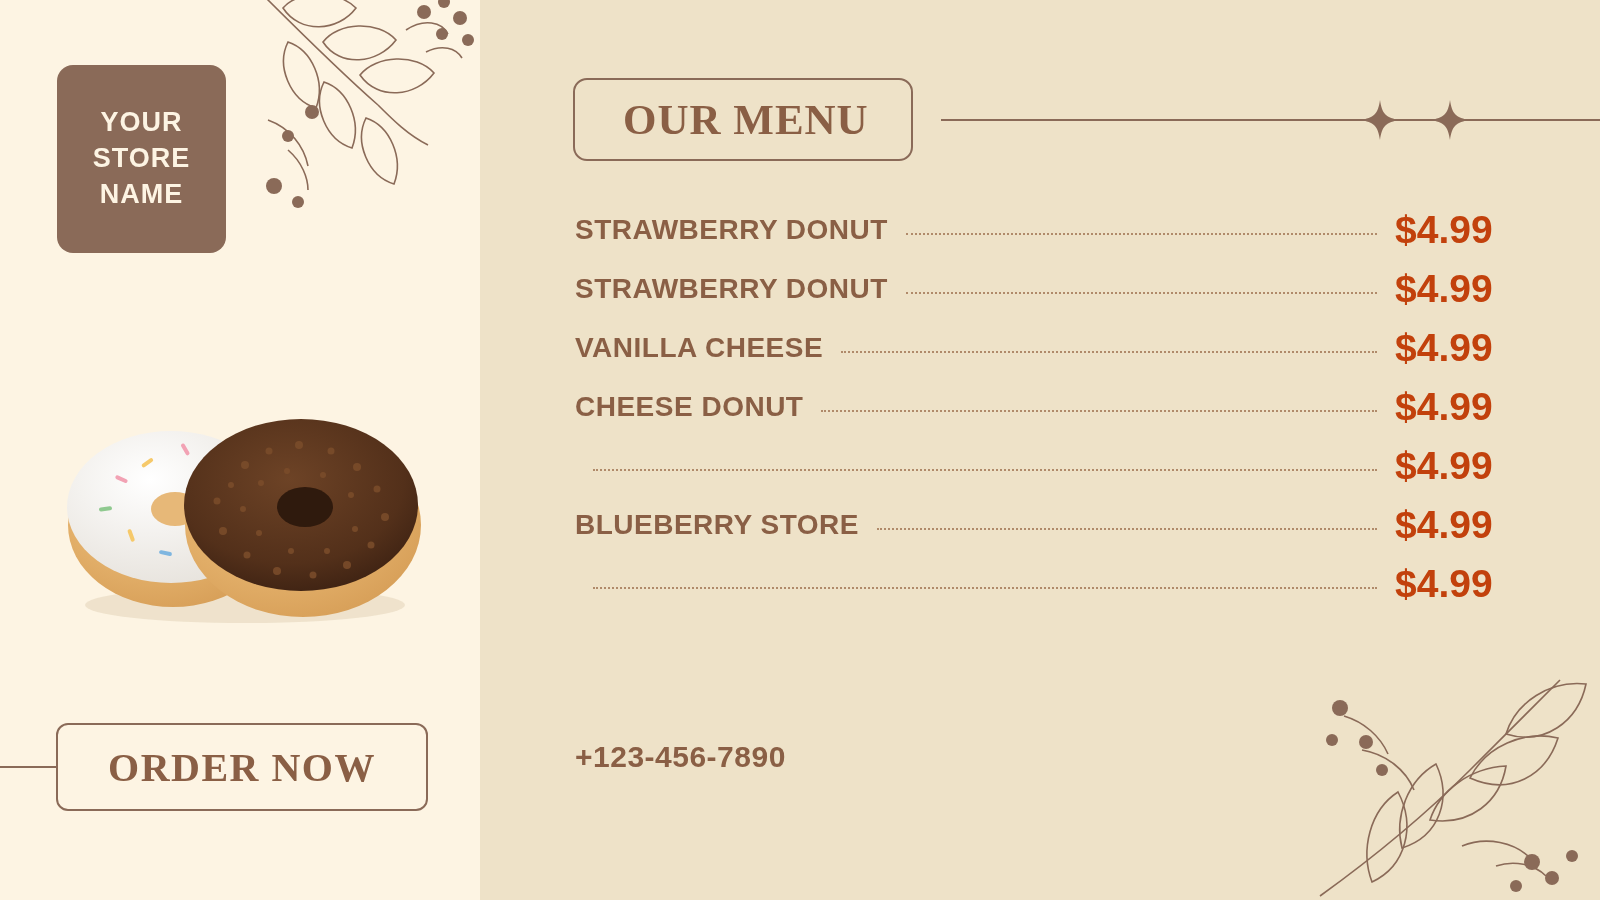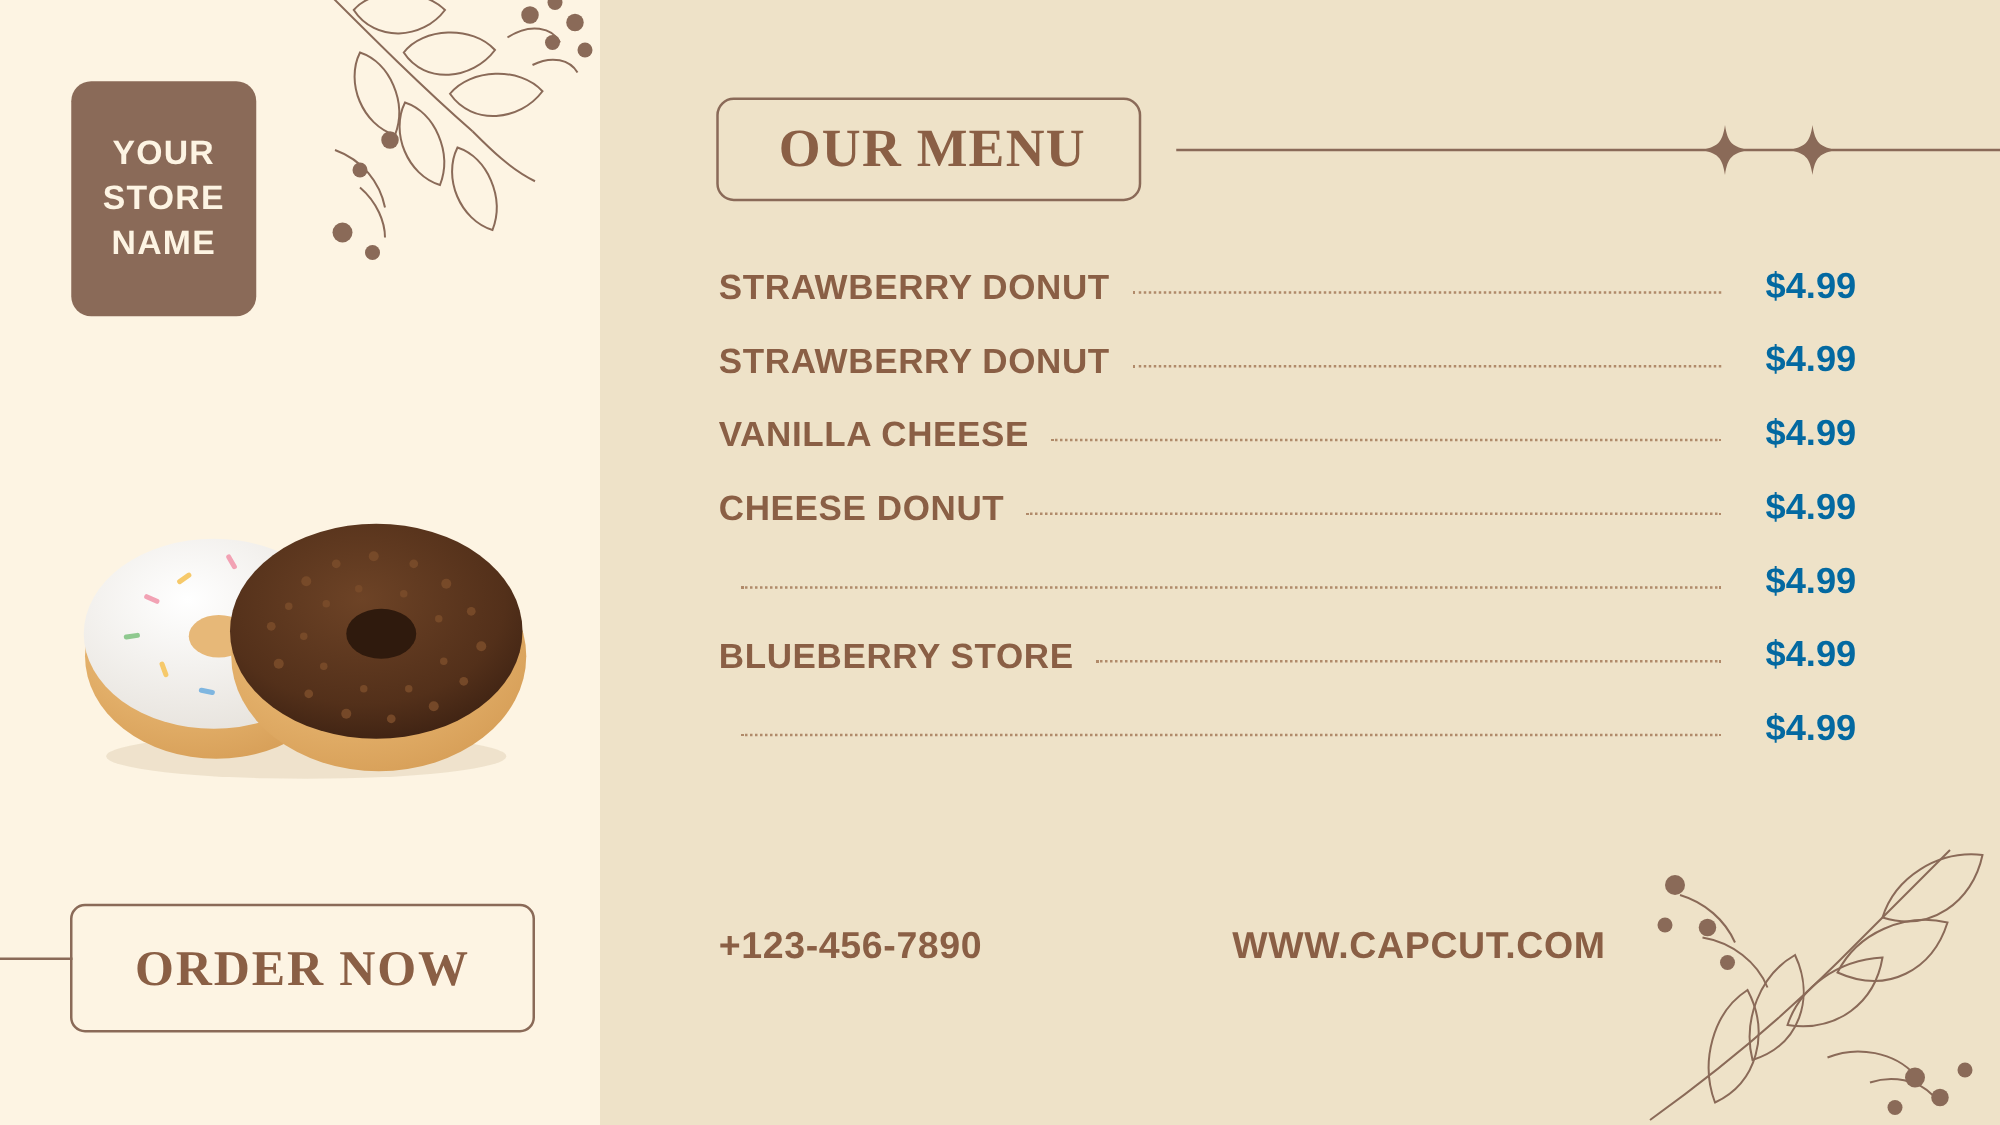--- a/index.html
+++ b/index.html
@@ -32,21 +32,21 @@
     top: 0;
     width: 1120px;
     height: 900px;
     background: #eee2c8;
   }
   
   .store-badge {
     position: absolute;
     left: 57px;
     top: 65px;
-    width: 148px;
+    width: 169px;
     height: 188px;
     background: #8a6a58;
     border-radius: 16px;
     display: flex;
     flex-direction: column;
     align-items: center;
     justify-content: center;
     gap: 6px;
   }
   .store-badge span {
@@ -80,21 +80,21 @@
     top: 365px;
     width: 380px;
     height: 265px;
   }
   
   .order-now {
     position: absolute;
     left: 56px;
     top: 723px;
     width: 372px;
-    height: 103px;
+    height: 88px;
     border: 2px solid #8a6a58;
     border-radius: 12px;
     display: flex;
     align-items: center;
     justify-content: center;
     background: transparent;
     box-sizing: border-box;
   }
   .order-now-label {
     font-family: "Liberation Serif", serif;
@@ -173,24 +173,24 @@
     flex: 1;
     margin: 0 18px;
     border-bottom: 2px dotted #b08a6a;
     height: 1px;
     position: relative;
     top: 4px;
   }
   .menu-item-price {
     font-family: "Liberation Sans", sans-serif;
     font-weight: bold;
-    font-size: 29px;
-    color: #0369a1;
+    font-size: 39px;
+    color: #c2410c;
     width: 90px;
-    text-align: right;
+    text-align: center;
     white-space: nowrap;
   }
   
   .footer {
     position: absolute;
     left: 95px;
     top: 740px;
     width: 960px;
     display: flex;
     align-items: flex-start;
@@ -370,21 +370,20 @@
         <div class="menu-item-price">$4.99</div>
       </div>
       <div class="menu-row">
         <div class="dotline"></div>
         <div class="menu-item-price">$4.99</div>
       </div>
     </div>
 
     <div class="footer">
       <div class="phone">+123-456-7890</div>
-      <div class="website">WWW.CAPCUT.COM</div>
     </div>
 
     <svg class="leaf-bottom" viewBox="0 0 290 250">
       <g fill="none" stroke="#8a6a58" stroke-width="1.6">
         <path d="M10,246 C60,210 110,170 160,120 C190,90 220,60 250,30"></path>
         <path d="M120,170 C130,140 160,118 196,116 C190,152 160,176 120,170 Z"></path>
         <path d="M160,128 C176,96 214,80 248,88 C236,126 200,146 160,128 Z"></path>
         <path d="M196,84 C206,52 240,30 276,34 C268,72 234,96 196,84 Z"></path>
         <path d="M92,198 C84,166 98,130 126,114 C142,148 130,186 92,198 Z"></path>
         <path d="M62,232 C50,200 60,160 88,142 C106,176 96,216 62,232 Z"></path>

